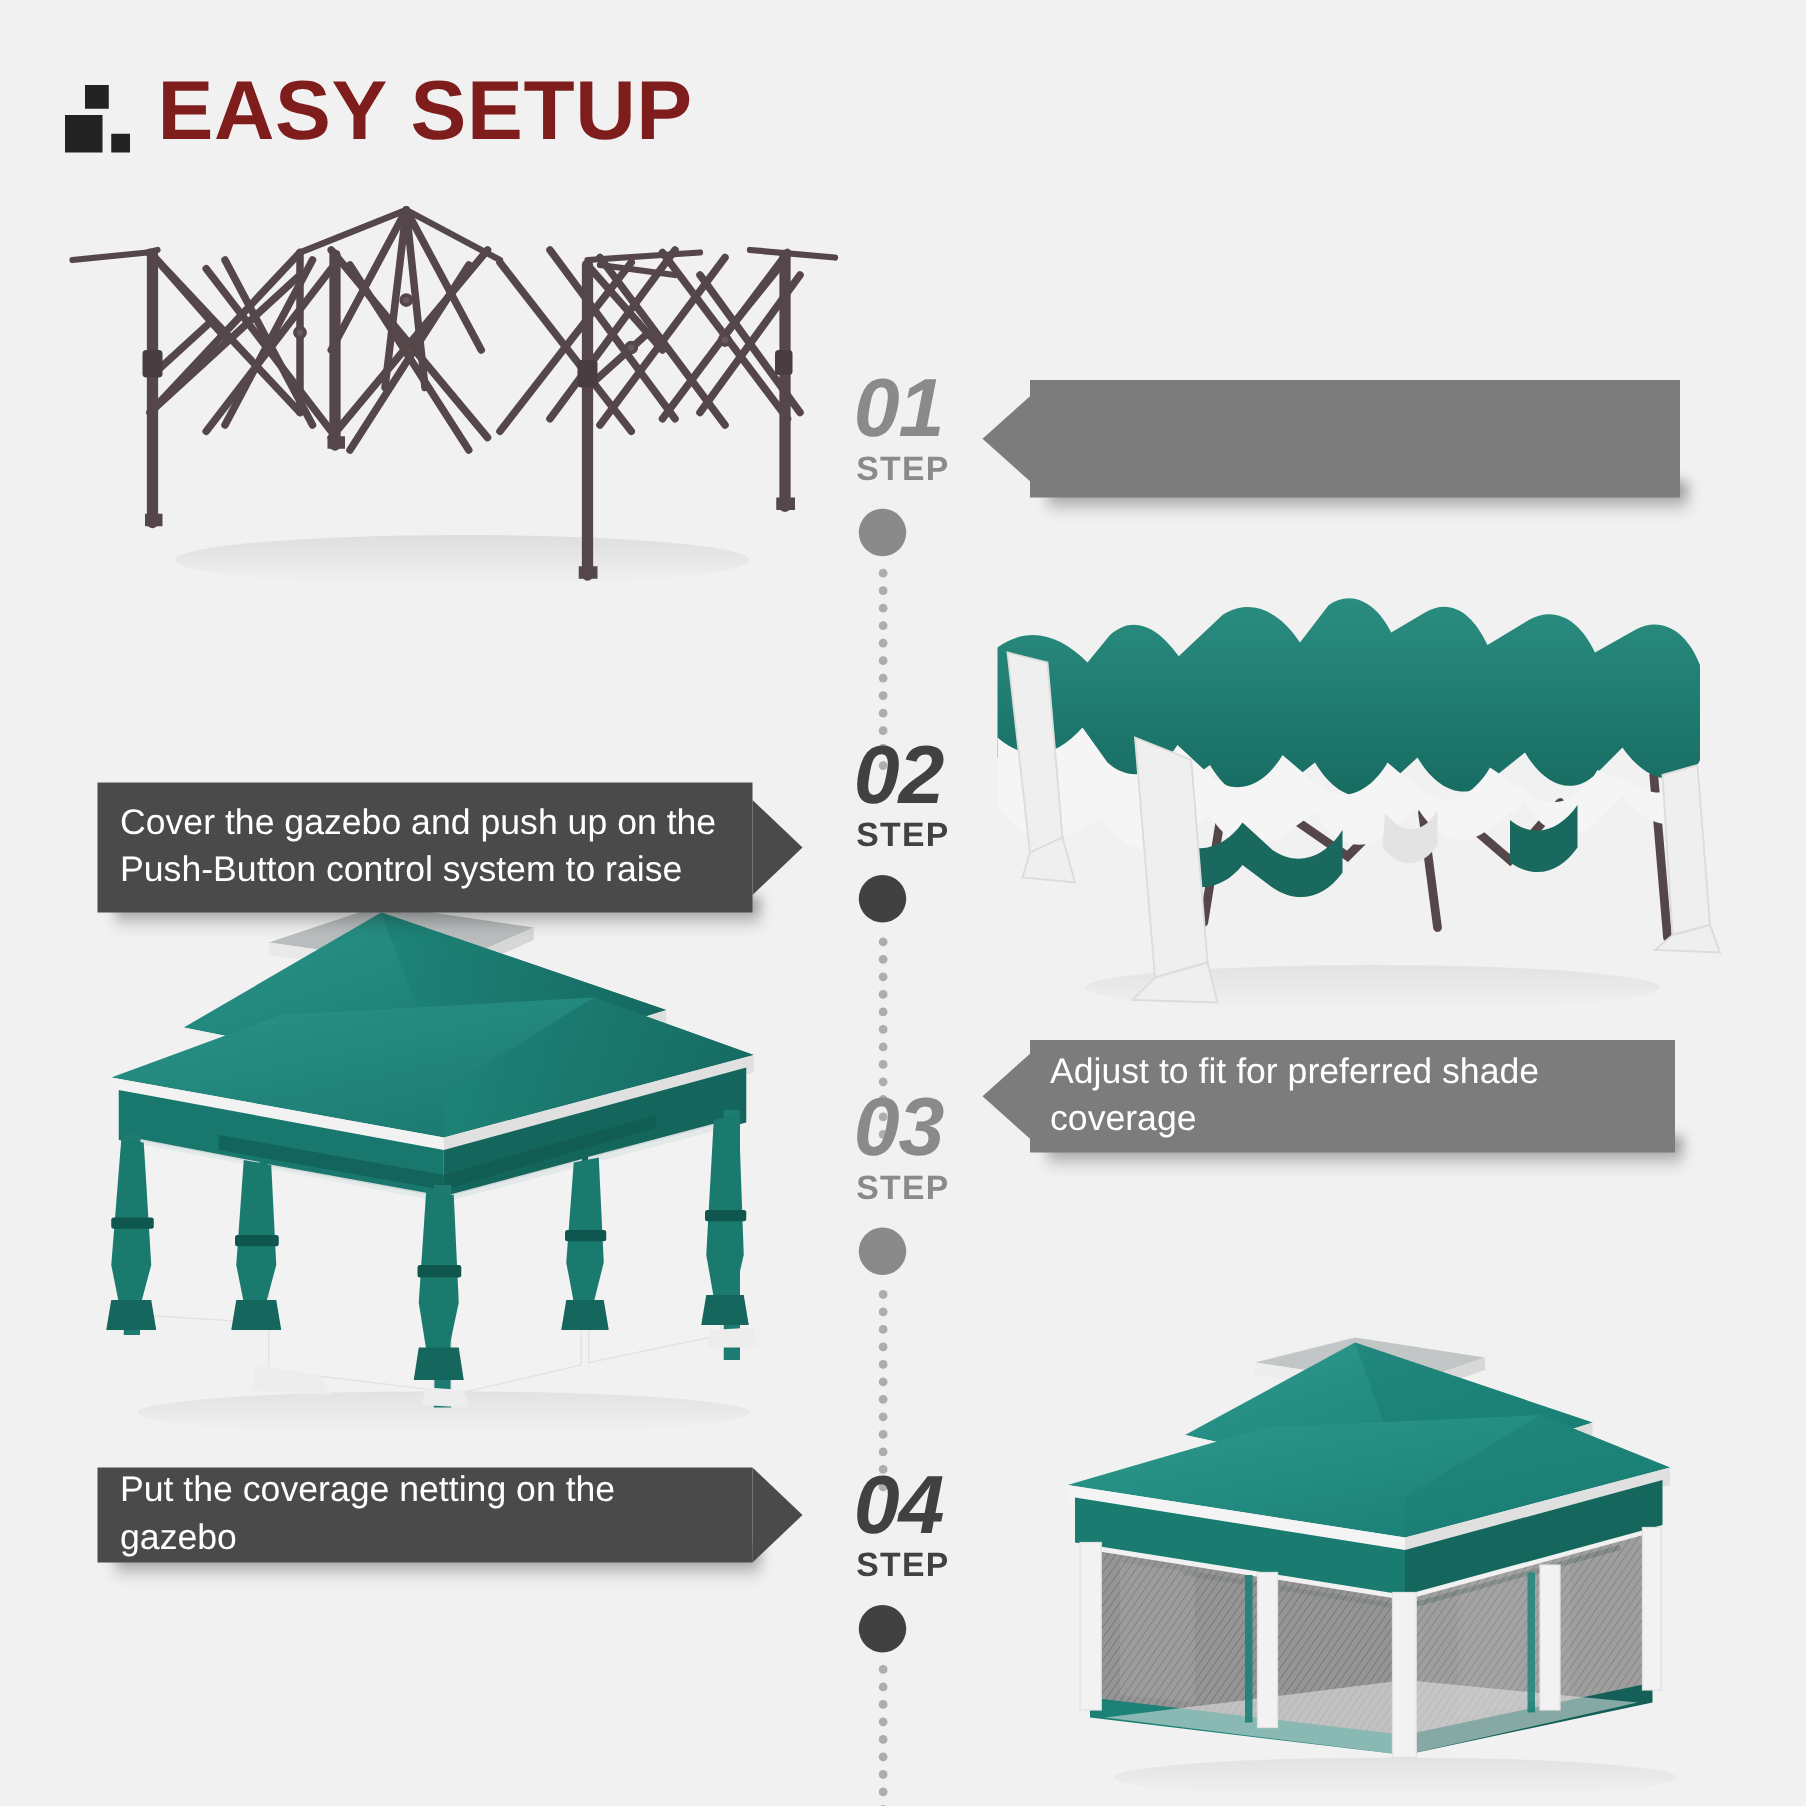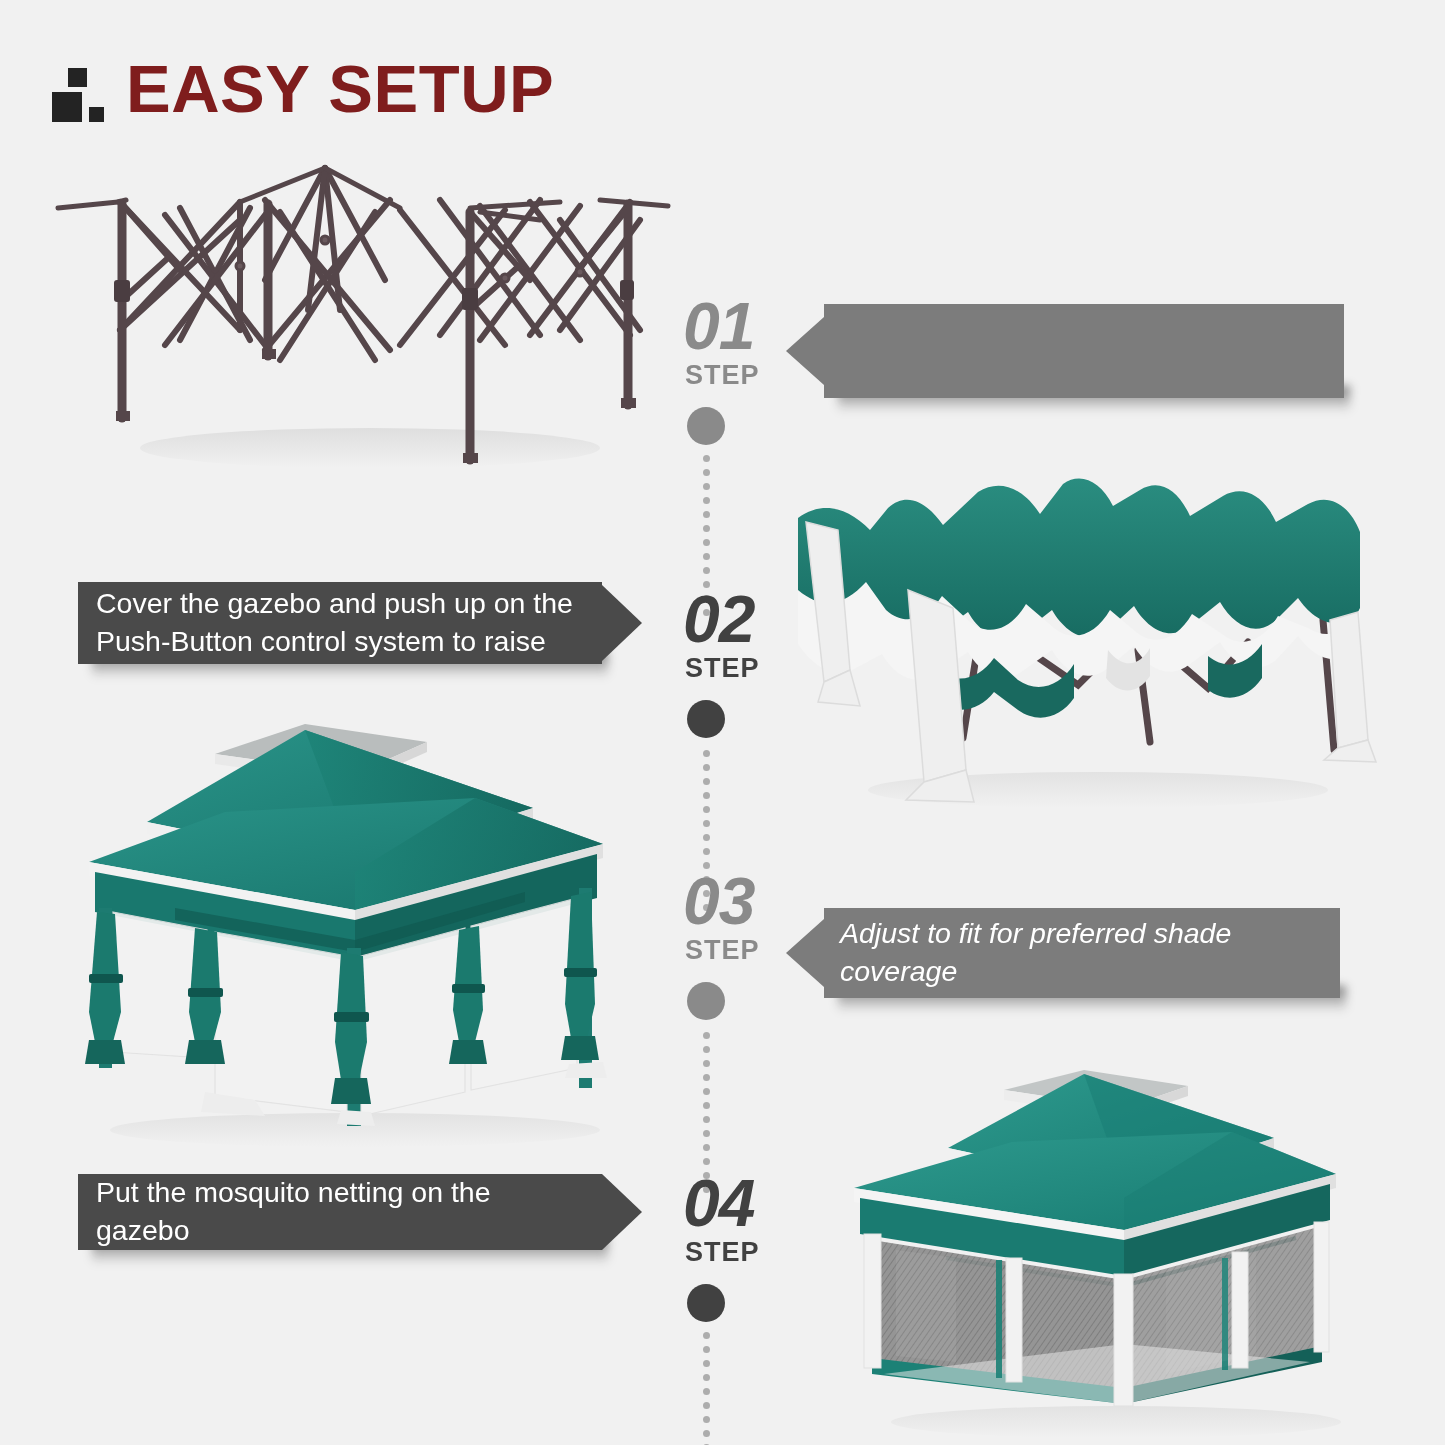--- a/index.html
+++ b/index.html
@@ -490,36 +490,36 @@
 
   <div class="banner" style="left:824px;top:304px;">
     <div class="shadow-band"></div>
     <div class="body" style="background:#7c7c7c;color:#7c7c7c;width:520px;height:94px;padding:0 34px;z-index:1;">
       <span class="notch notch-left"></span>
     </div>
   </div>
 
   <div class="banner" style="left:78px;top:582px;">
     <div class="shadow-band"></div>
-    <div class="body" style="background:#4a4a4a;color:#4a4a4a;width:524px;height:82px;padding:0 18px;z-index:1;">
+    <div class="body" style="background:#4a4a4a;color:#4a4a4a;width:524px;height:104px;padding:0 18px;z-index:1;margin-top:44px;">
       <span class="txt" style="color:#fff;">Cover the gazebo and push up on the
 Push-Button control system to raise</span>
       <span class="notch notch-right"></span>
     </div>
   </div>
 
-  <div class="banner" style="left:824px;top:908px;font-style:italic;">
+  <div class="banner" style="left:824px;top:832px;">
     <div class="shadow-band"></div>
     <div class="body" style="background:#7c7c7c;color:#7c7c7c;width:516px;height:90px;padding:0 16px;z-index:1;">
       <span class="notch notch-left"></span>
       <span class="txt" style="color:#fff;">Adjust to fit for preferred shade coverage</span>
     </div>
   </div>
 
   <div class="banner" style="left:78px;top:1174px;">
     <div class="shadow-band"></div>
     <div class="body" style="background:#4a4a4a;color:#4a4a4a;width:524px;height:76px;padding:0 18px;z-index:1;">
-      <span class="txt" style="color:#fff;">Put the mosquito netting on the gazebo</span>
+      <span class="txt" style="color:#fff;">Put the coverage netting on the gazebo</span>
       <span class="notch notch-right"></span>
     </div>
   </div>
 
 </div>
 
 </body></html>

